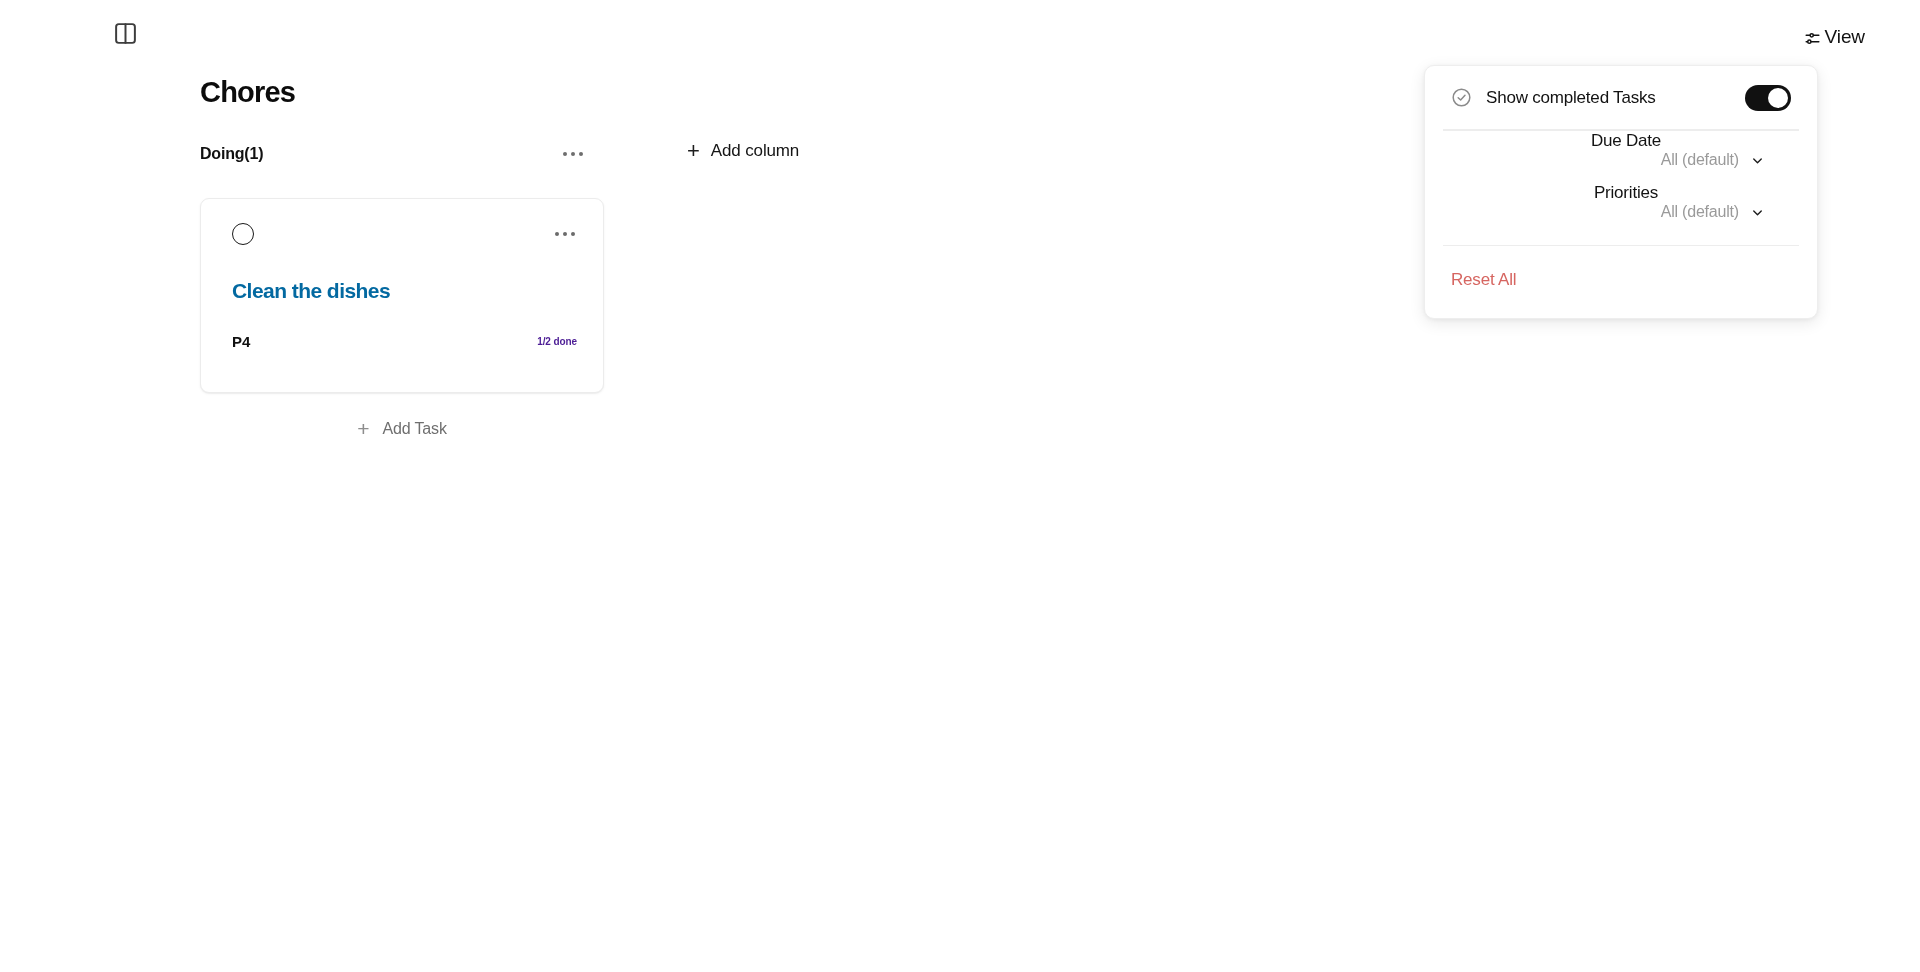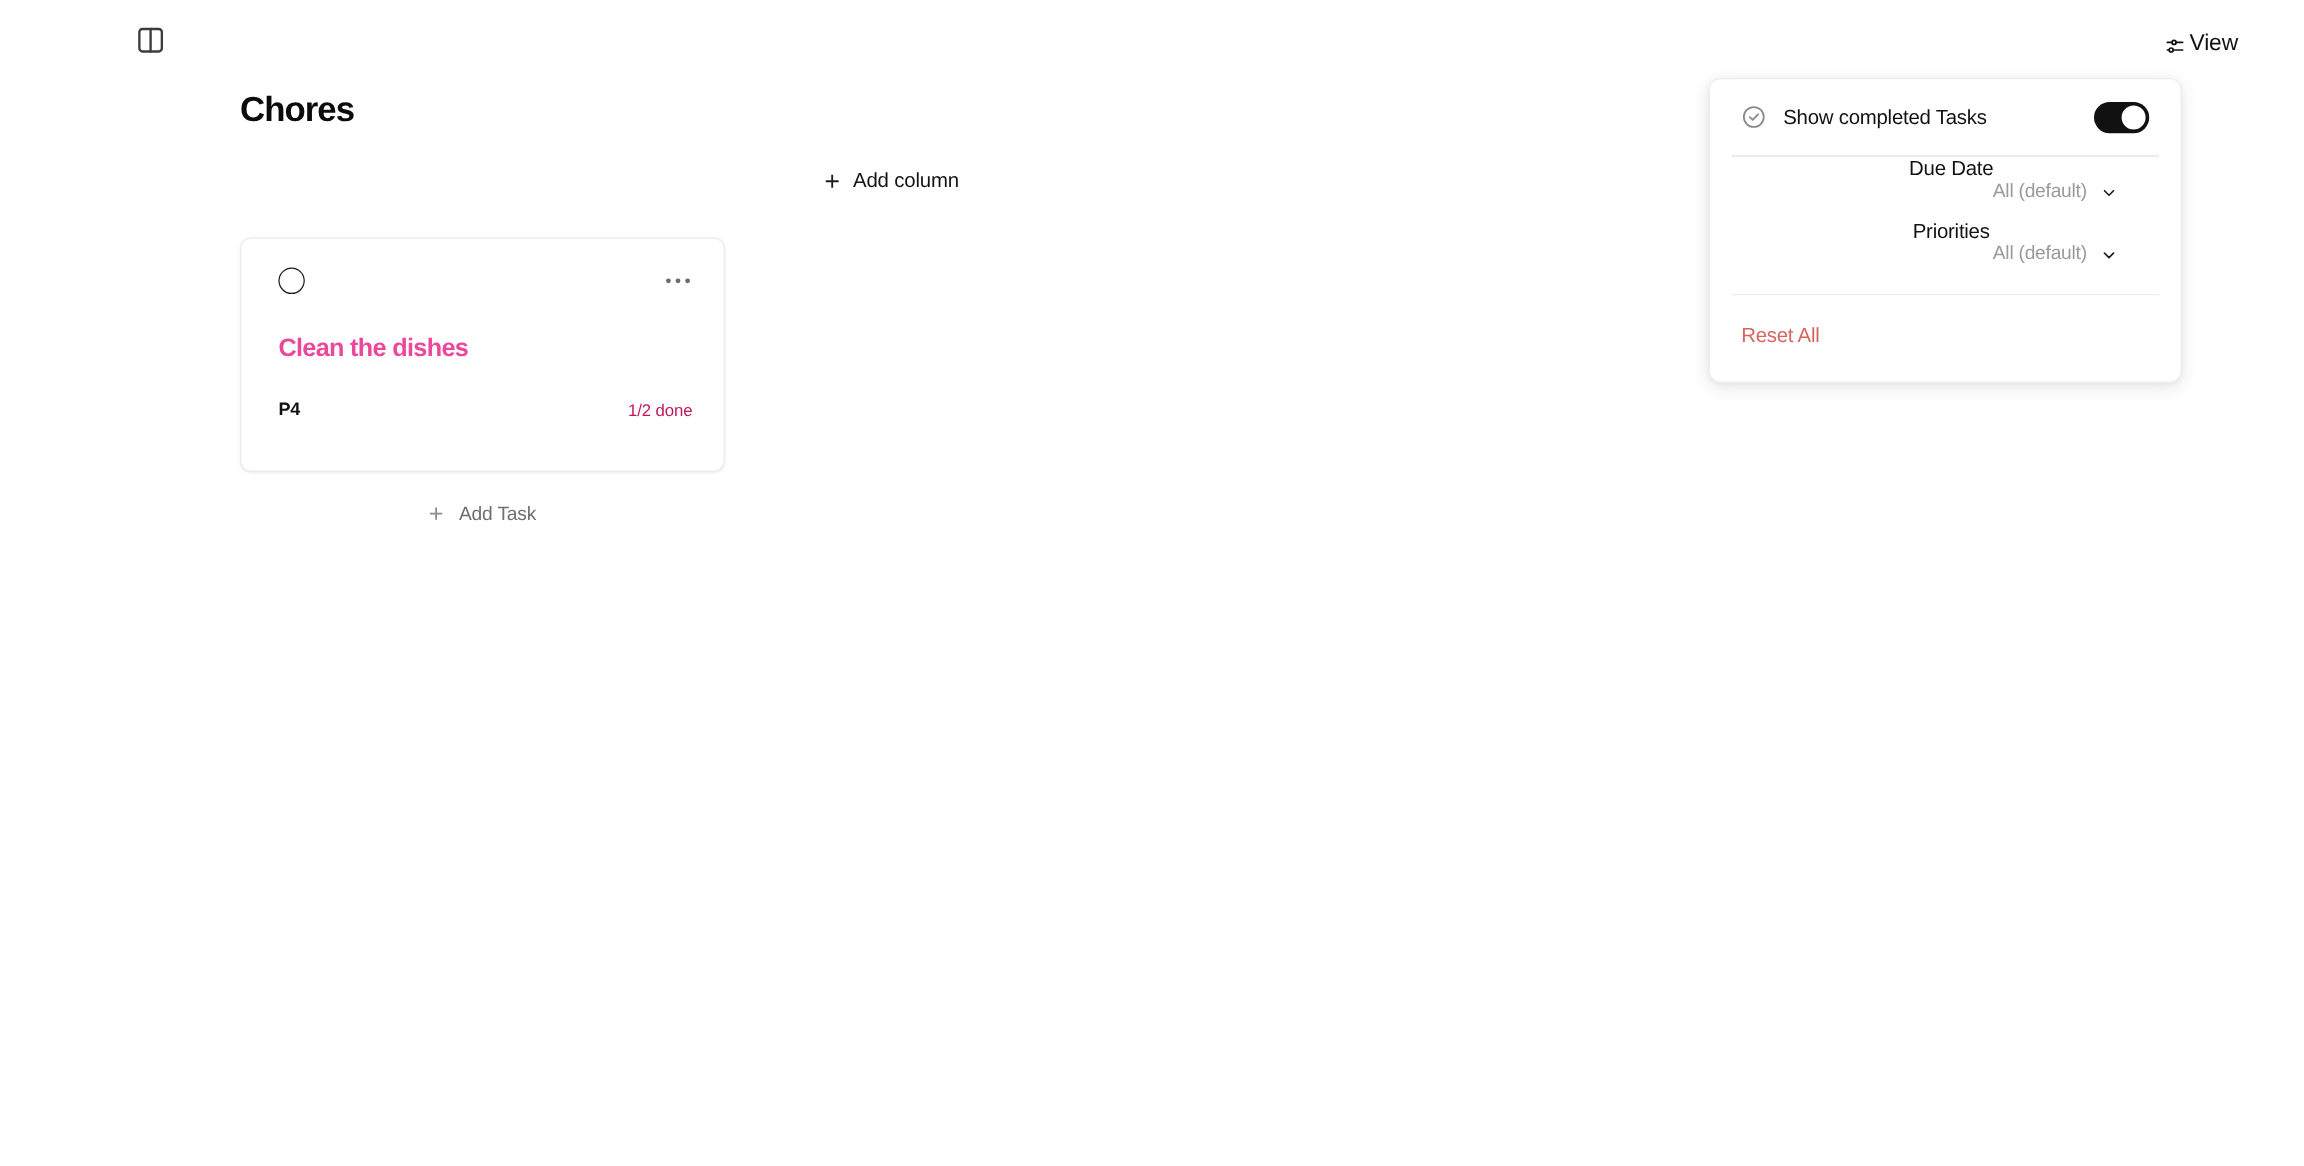--- a/index.html
+++ b/index.html
@@ -168,42 +168,43 @@
   .card-dots { padding: 8px 6px; }
   .card-dots i { background: #6b6b6b; }
 
   .task-title {
     position: absolute;
     left: 31px;
     top: 79px;
     font-size: 21px;
     font-weight: 700;
     letter-spacing: -0.55px;
-    color: #ec4899;
+    color: #0369a1;
     line-height: 1.2;
   }
   .card-meta {
     position: absolute;
     left: 31px;
     right: 26px;
     top: 134px;
     display: flex;
     align-items: center;
     justify-content: space-between;
   }
   .task-priority {
     font-size: 15px;
     font-weight: 700;
     color: #111111;
     letter-spacing: -0.1px;
   }
   .task-progress {
-    font-size: 14px;
-    color: #be185d;
+    font-size: 10px;
+    color: #4c1d95;
     letter-spacing: -0.1px;
+    font-weight: bold;
   }
 
   .add-task {
     position: absolute;
     left: 200px;
     top: 418px;
     width: 404px;
     display: flex;
     align-items: center;
     justify-content: center;
@@ -378,20 +379,28 @@
         </svg>
       </span>
       <span class="vb-label">View</span>
     </div>
   </div>
 
   <div class="board-title">Chores</div>
 
   <div class="columns-row">
 
+    <div class="column-head">
+      <span class="col-name">Doing(1)</span>
+      <span class="dots-btn col-dots">
+        <i></i>
+          <i></i>
+          <i></i>
+      </span>
+    </div>
 
     <div class="add-column">
       <span class="plus">+</span>
       <span class="ac-label">Add column</span>
     </div>
   </div>
 
   <div class="task-card">
     <div class="card-top">
       <span class="task-check"></span>

